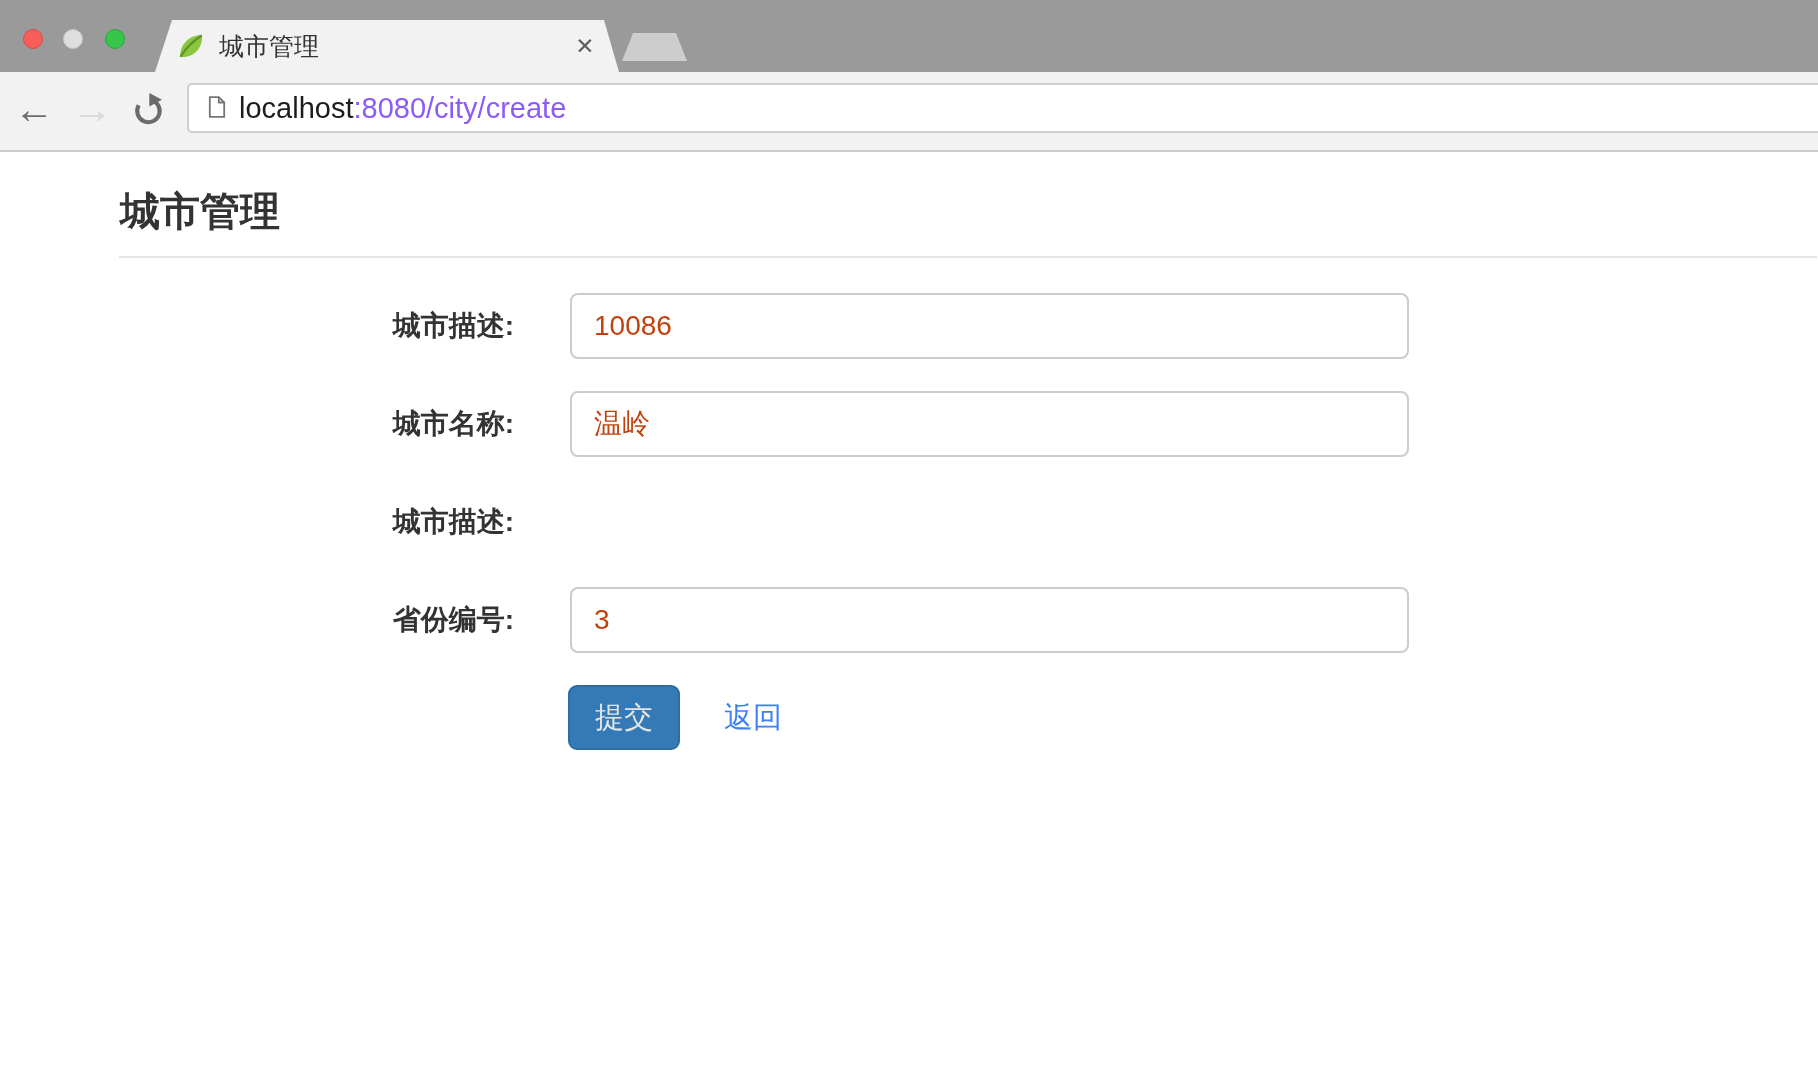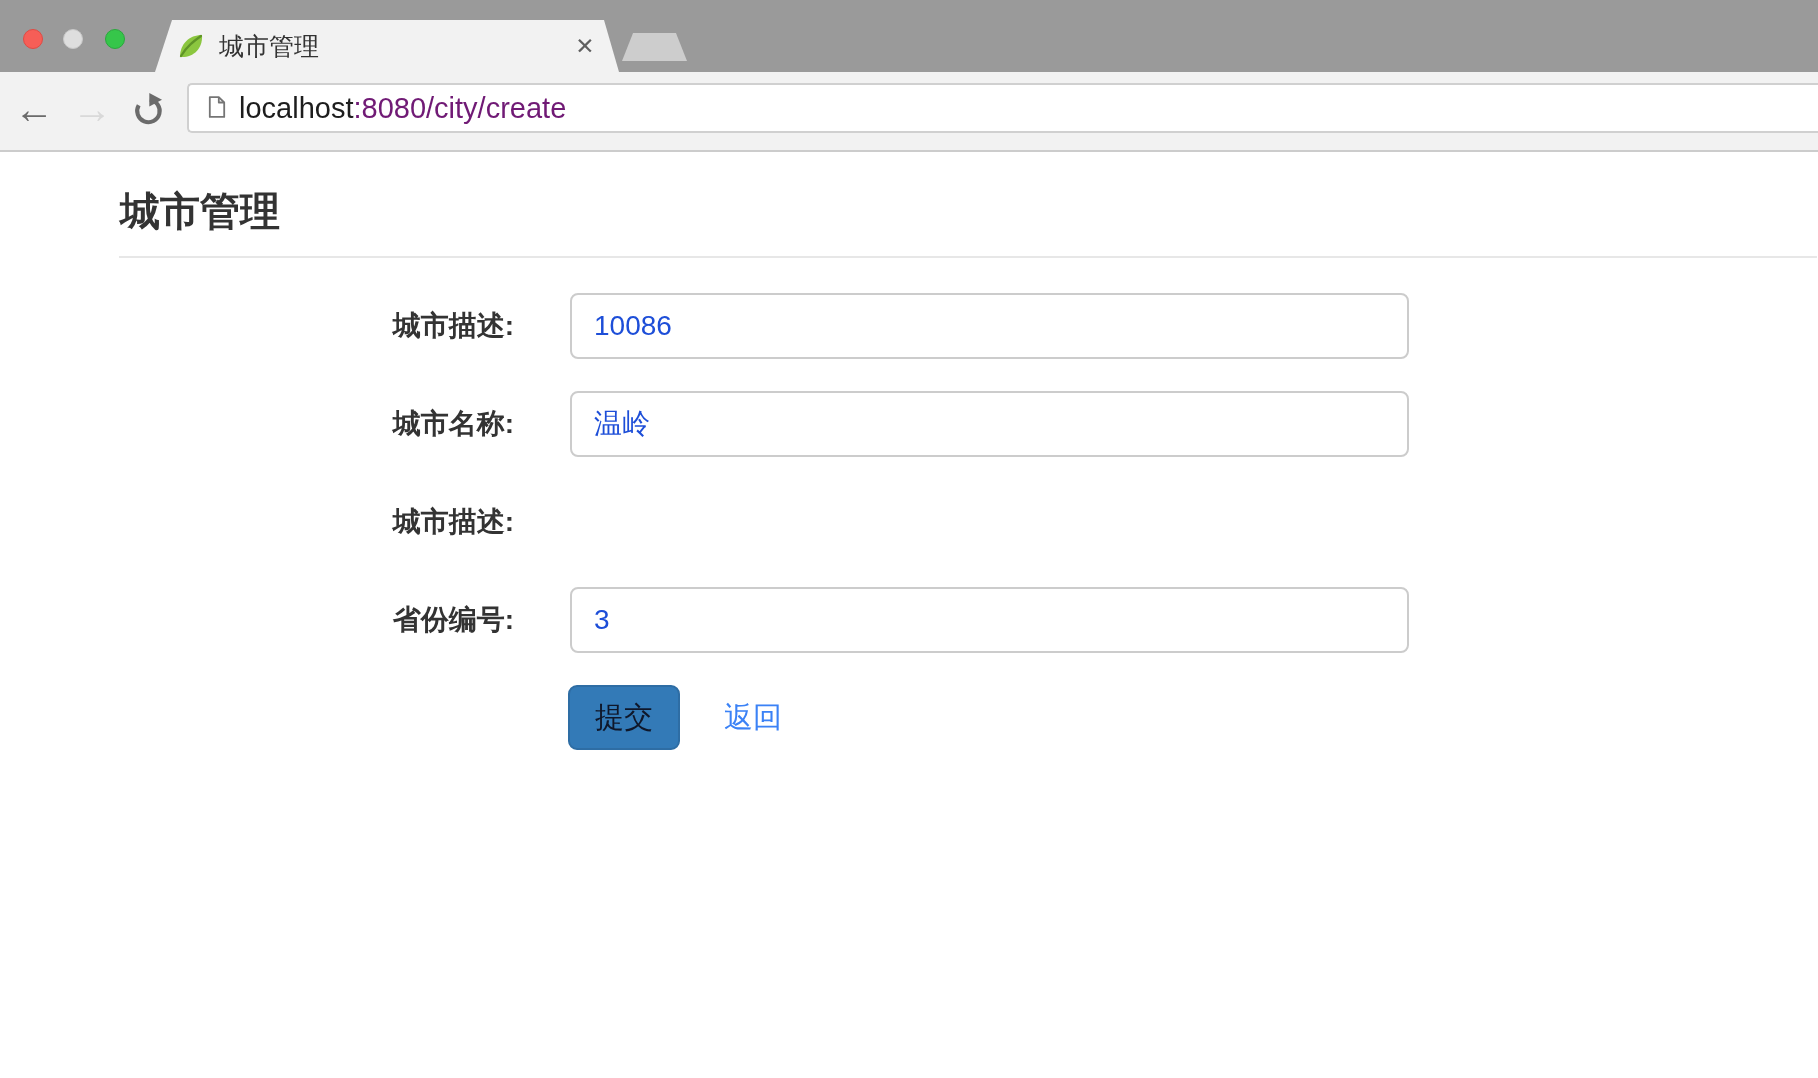--- a/index.html
+++ b/index.html
@@ -32,41 +32,41 @@
            font-size:40px;font-weight:400;}
   .nav-back{left:12px;width:44px;color:#6b6b6b;cursor:pointer;}
   .nav-forward{left:70px;width:44px;color:#d9d9d9;}
   .nav-reload{position:absolute;left:130px;top:20px;width:38px;height:38px;cursor:pointer;}
 
   .omnibox{position:absolute;left:187px;top:11px;height:50px;right:0;background:#ffffff;
            border:2px solid #d0d0d0;border-right:none;border-radius:5px 0 0 5px;box-sizing:border-box;}
   .doc-icon{position:absolute;left:19px;top:10px;width:18px;height:24px;}
   .url-text{position:absolute;left:50px;top:0;height:46px;line-height:46px;font-size:29px;white-space:nowrap;}
   .url-host{color:#1d1d1d;}
-  .url-path{color:#701a75;margin-top:8px;}
+  .url-path{color:#8b5cf6;margin-top:8px;}
 
   
   .content{position:absolute;left:0;top:152px;width:1818px;height:926px;background:#ffffff;}
   .page-heading{position:absolute;left:120px;top:36px;margin:0;font-size:40px;line-height:46px;
                 font-weight:700;color:#333;}
   .heading-rule{position:absolute;left:119px;right:1px;top:104px;height:0;
                 border:none;border-top:2px solid #e7e7e7;margin:0;}
 
   .form-row{position:absolute;left:0;width:1818px;height:66px;}
   .row-0{top:141px;} .row-1{top:239px;text-decoration:underline;} .row-2{top:337px;} .row-3{top:435px;}
   .ctl-label{position:absolute;left:0;top:0;width:514px;height:66px;line-height:66px;
              text-align:right;font-size:28px;font-weight:700;color:#333;}
   .form-input{position:absolute;left:570px;top:0;width:839px;height:66px;box-sizing:border-box;
               border:2px solid #cccccc;border-radius:8px;background:#fff;
-              padding:8px 22px;font-size:28px;color:#1d4ed8;
+              padding:8px 22px;font-size:28px;color:#c2410c;
               font-family:"Liberation Sans","DejaVu Sans",sans-serif;outline:none;}
 
   .actions{position:absolute;left:0;top:533px;width:1818px;height:65px;}
   .btn-submit{position:absolute;left:568px;top:0;width:112px;height:65px;
-              border:2px solid #2e6da4;border-radius:9px;background:#337ab7;color:#0f172a;
+              border:2px solid #2e6da4;border-radius:9px;background:#337ab7;color:#e5e5e5;
               font-size:29px;line-height:61px;text-align:center;padding:0;cursor:pointer;
               font-family:"Liberation Sans","DejaVu Sans",sans-serif;box-sizing:border-box;}
   .link-back{position:absolute;left:724px;top:0;height:65px;line-height:65px;
              font-size:29px;color:#3b82f6;text-decoration:none;cursor:pointer;}
 </style>
 </head>
 <body>
 
 <div class="tabstrip">
   <div class="tlight tl-close" style="background: rgb(246, 94, 87);"></div>

